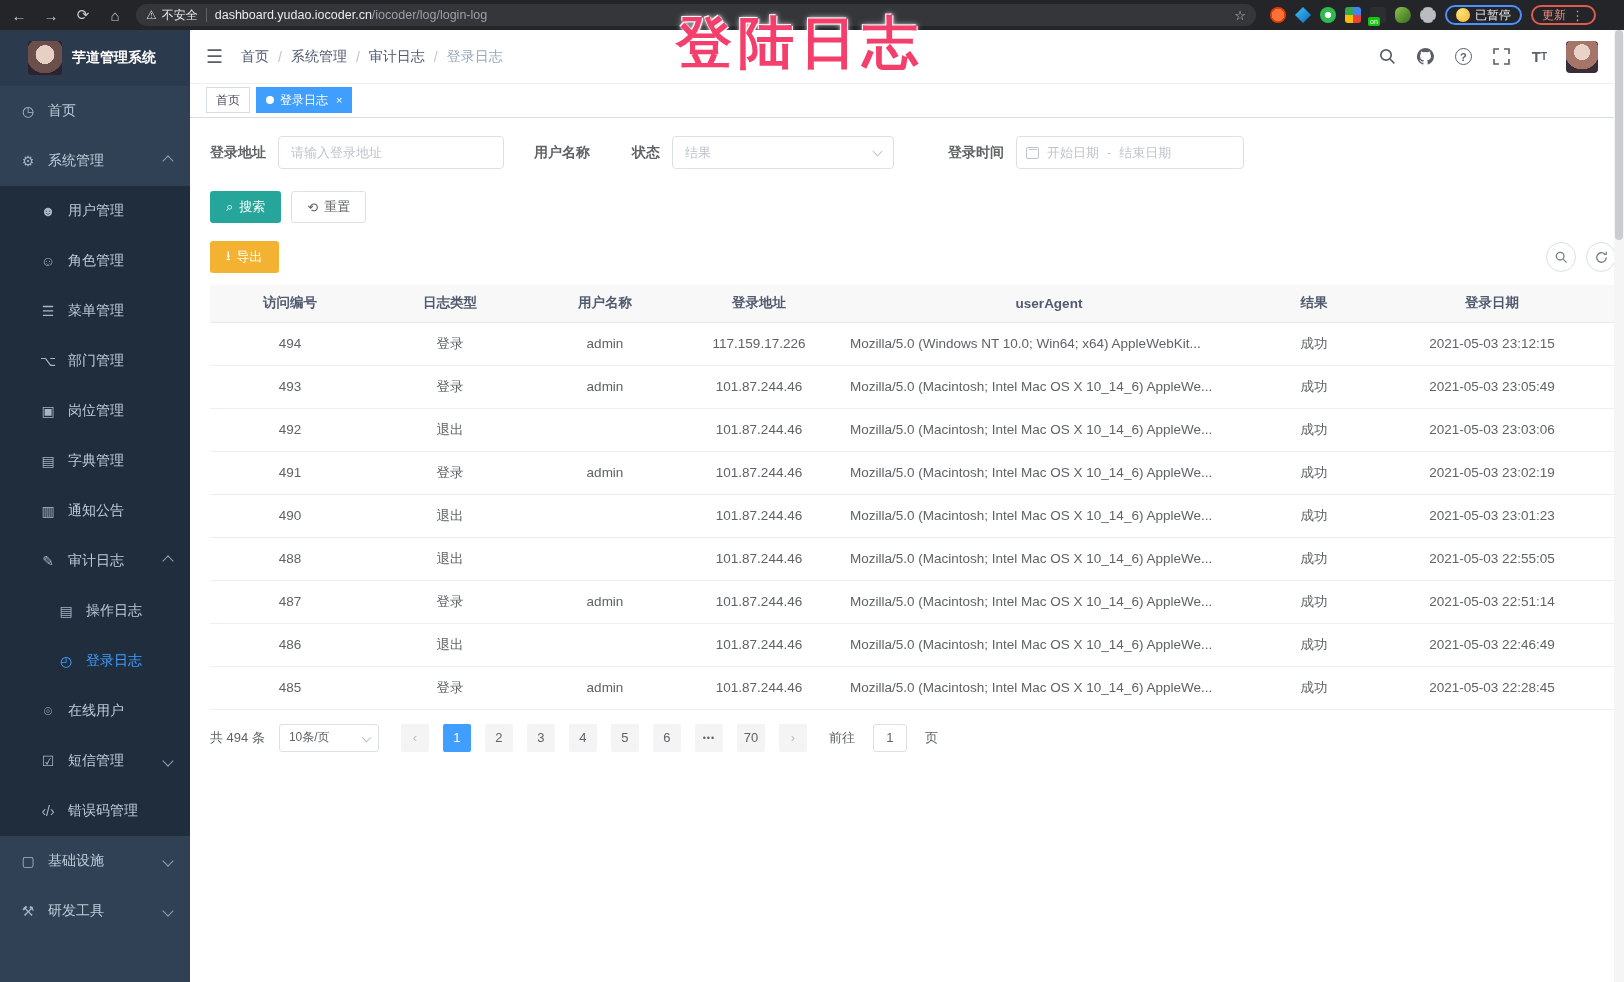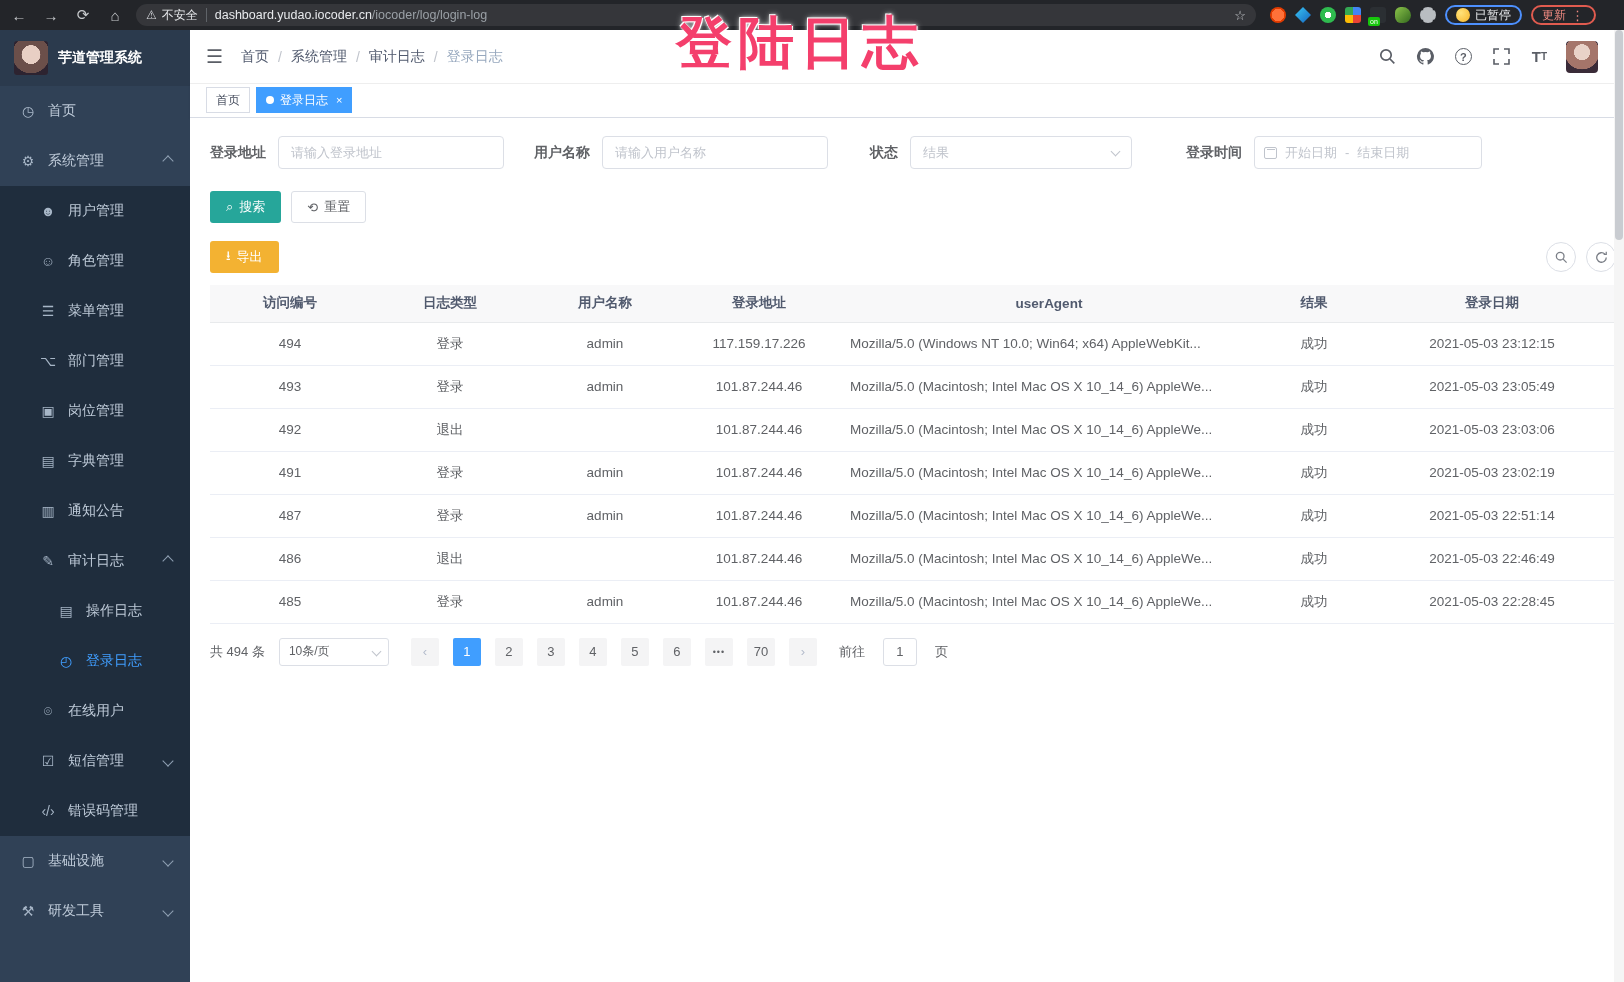--- a/index.html
+++ b/index.html
@@ -25,21 +25,21 @@
   .emoji-face { width:14px; height:14px; border-radius:50%; background:radial-gradient(circle at 35% 35%, #ffe27a, #f7b529); }
   .reddots { color:#f28b82; font-size:13px; letter-spacing:1px; }
 
   
   .overlay-annotation { position:absolute; left:676px; top:6px; z-index:99; font-size:56px; font-weight:700; color:#f43f6c; letter-spacing:6px;
     text-shadow:0 0 3px #ffffff, 0 0 6px rgba(255,255,255,.85), 1px 1px 0 #fff, -1px -1px 0 #fff; white-space:nowrap;font-family:Liberation Mono, monospace; }
 
   
   .window { display:flex; width:1624px; height:952px; }
   .sidebar { width:190px; background:#304156; color:#bfcbd9; flex-shrink:0; overflow:hidden; }
-  .logo { height:56px; display:flex; align-items:center; gap:10px; padding-left:14px; background:#2b3a4d; }
+  .logo { height:56px; display:flex; align-items:center; gap:10px; padding-left:28px; background:#2b3a4d; }
   .logo-img { width:34px; height:34px; border-radius:3px; background:radial-gradient(circle at 50% 40%, #e8cfc4 0 35%, #6b4f4a 36% 70%, #2d2330 71%); }
   .logo-title { color:#fff; font-size:14px; font-weight:bold; }
   .menu-item { height:50px; display:flex; align-items:center; gap:12px; font-size:14px; cursor:pointer; position:relative; }
   .menu-item .micon { width:16px; text-align:center; color:#a7b6c7; font-size:14px; flex-shrink:0; }
   .menu-item .arrow { position:absolute; right:18px; width:8px; height:8px; border-right:1.5px solid #8fa0b3; border-bottom:1.5px solid #8fa0b3; }
   .arrow.up { transform:rotate(-135deg); }
   .arrow.down { transform:rotate(45deg); }
   .lvl1 { padding-left:20px; }
   .submenu { background:#1f2d3d; }
   .lvl2 { padding-left:40px; }
@@ -91,21 +91,21 @@
 
   
   table { border-collapse:collapse; width:1406px; table-layout:fixed; font-size:13.5px; }
   thead th { background:#f8f8f9; color:#515a6e; font-weight:bold; height:37px; border-bottom:1px solid #e8eaec; text-align:center; }
   tbody td { height:43px; color:#606266; border-bottom:1px solid #ebeef5; text-align:center; white-space:nowrap; overflow:hidden; text-overflow:ellipsis; }
   tbody td.ua { text-align:left; padding-left:12px; }
   col.c-id{width:160px} col.c-type{width:160px} col.c-user{width:150px} col.c-ip{width:158px} col.c-ua{width:422px} col.c-res{width:108px} col.c-date{width:248px}
 
   
   .pagination { display:flex; align-items:center; justify-content:flex-start; gap:14px; padding:14px 4px 0 0; font-size:13px; color:#606266; }
-  .psel { width:110px; height:28px; border:1px solid #dcdfe6; border-radius:3px; display:flex; align-items:center; padding:0 9px; color:#606266; font-size:12px; position:relative; cursor:pointer; margin-right:8px; }
+  .psel { width:100px; height:28px; border:1px solid #dcdfe6; border-radius:3px; display:flex; align-items:center; padding:0 9px; color:#606266; font-size:12px; position:relative; cursor:pointer; margin-right:8px; }
   .psel .chev-down { top:9px; right:8px; }
   .pbtn { min-width:28px; height:28px; border-radius:2px; background:#f4f4f5; color:#606266; display:flex; align-items:center; justify-content:center; font-size:13px; cursor:pointer; padding:0 4px; }
   .pbtn.active { background:#409eff; color:#fff; }
   .pbtn.navarrow { color:#b4bccc; }
   .goto-input { width:34px; height:28px; border:1px solid #dcdfe6; border-radius:3px; text-align:center; font-size:13px; color:#606266; margin:0 4px; font-family:"Liberation Sans",sans-serif; }
 
   
   .vscroll { position:absolute; right:0; top:30px; width:10px; height:952px; background:#f5f5f5; z-index:50; }
   .vscroll .thumb { position:absolute; top:0; left:1px; width:8px; height:210px; background:#c9ccd1; border-radius:4px; }
 </style>
@@ -285,21 +285,20 @@
         <span class="close">×</span>
       </span>
     </div>
 
     <div class="content">
 
       <div class="filters">
         <span class="f-label">登录地址</span>
         <input class="f-input" placeholder="请输入登录地址" style="">
         <span class="f-label" style="margin-left:18px">用户名称</span>
-        <input class="f-input" placeholder="请输入用户名称" style="">
         <span class="f-label" style="margin-left:30px">状态</span>
         <div class="f-select">
           <span>结果</span>
           <span class="chev-down"></span>
         </div>
         <span class="f-label" style="margin-left:42px">登录时间</span>
         <div class="f-date">
           <span class="cal-icon"></span>
           <span>开始日期</span>
           <span style="color:#c0c4cc">-</span>
@@ -391,20 +390,38 @@
           <tr>
             <td>491</td>
               <td>登录</td>
               <td>admin</td>
               <td>101.87.244.46</td>
               <td class="ua">Mozilla/5.0 (Macintosh; Intel Mac OS X 10_14_6) AppleWe...</td>
               <td>成功</td>
               <td>2021-05-03 23:02:19</td>
           </tr>
           <tr>
+            <td>490</td>
+              <td>退出</td>
+              <td></td>
+              <td>101.87.244.46</td>
+              <td class="ua">Mozilla/5.0 (Macintosh; Intel Mac OS X 10_14_6) AppleWe...</td>
+              <td>成功</td>
+              <td>2021-05-03 23:01:23</td>
+          </tr>
+          <tr>
+            <td>488</td>
+              <td>退出</td>
+              <td></td>
+              <td>101.87.244.46</td>
+              <td class="ua">Mozilla/5.0 (Macintosh; Intel Mac OS X 10_14_6) AppleWe...</td>
+              <td>成功</td>
+              <td>2021-05-03 22:55:05</td>
+          </tr>
+          <tr>
             <td>487</td>
               <td>登录</td>
               <td>admin</td>
               <td>101.87.244.46</td>
               <td class="ua">Mozilla/5.0 (Macintosh; Intel Mac OS X 10_14_6) AppleWe...</td>
               <td>成功</td>
               <td>2021-05-03 22:51:14</td>
           </tr>
           <tr>
             <td>486</td>

